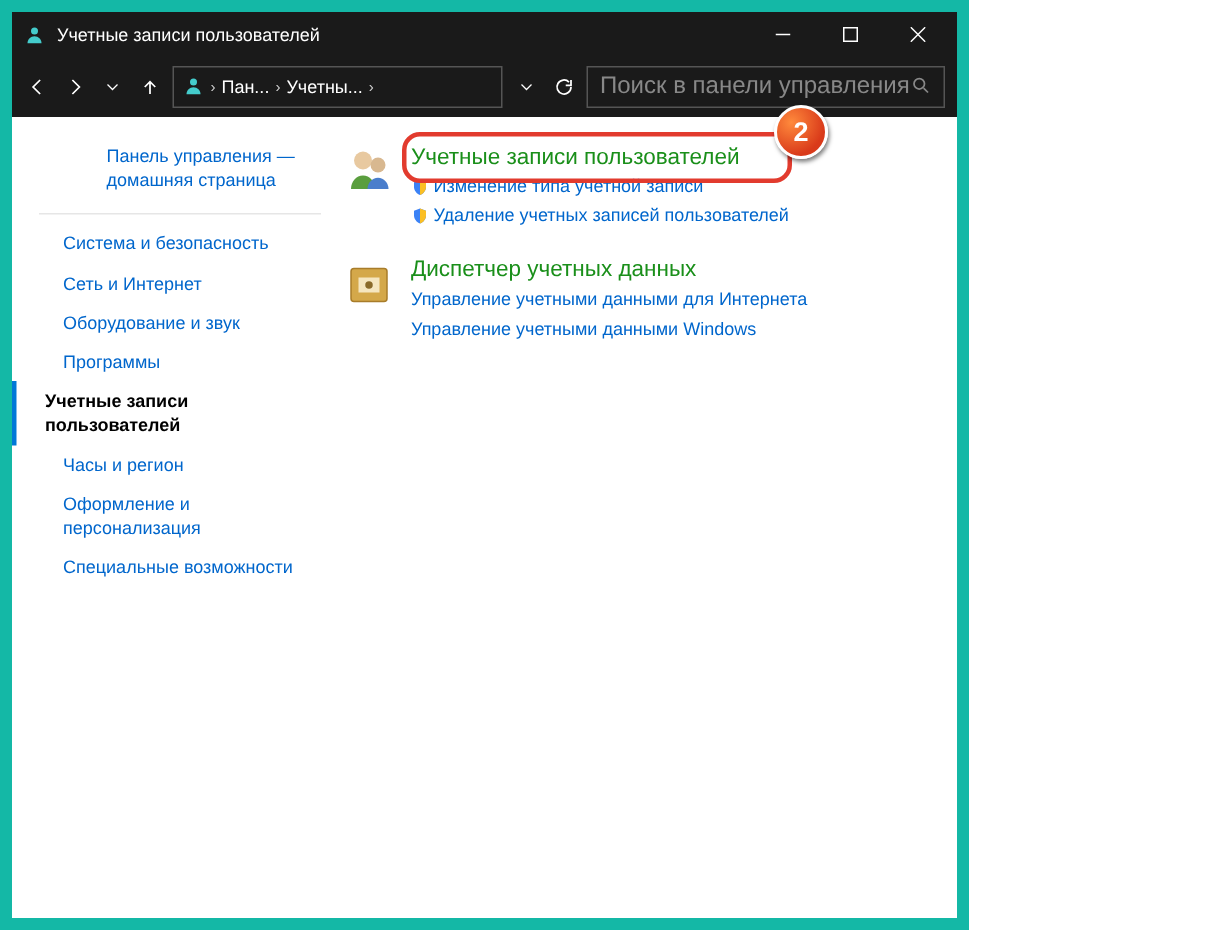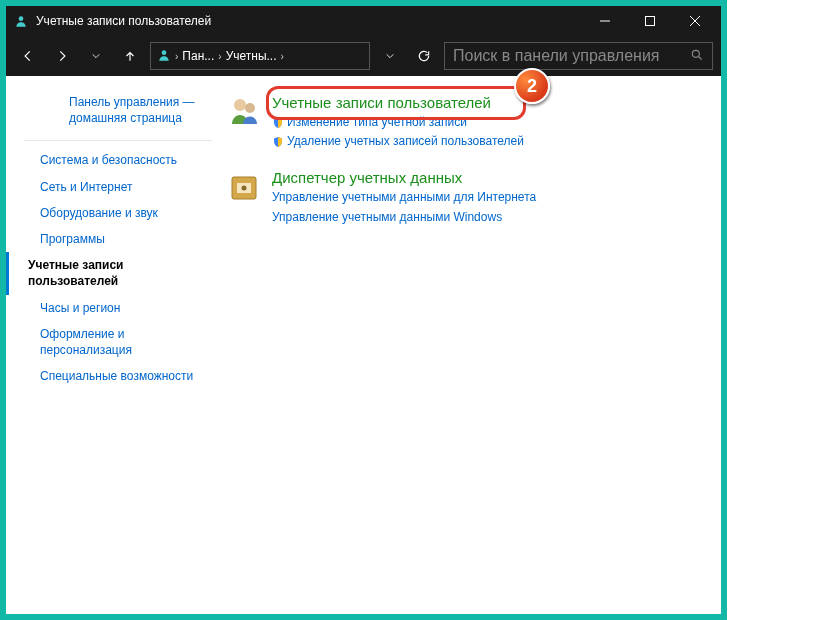--- a/index.html
+++ b/index.html
@@ -5,23 +5,23 @@
 * { margin: 0; padding: 0; box-sizing: border-box; }
 body {
   font-family: "Segoe UI", Tahoma, sans-serif;
   background: #fff;
   width: 813px;
   height: 620px;
   overflow: hidden;
   position: relative;
 }
 .window {
-  width: 727px;
+  width: 646px;
   height: 620px;
-  border: 6px solid #14b8a6;
+  border: 8px solid #14b8a6;
   background: #fff;
   display: flex;
   flex-direction: column;
 }
 .titlebar {
   height: 30px;
   background: #1a1a1a;
   color: #fff;
   display: flex;
   align-items: center;

